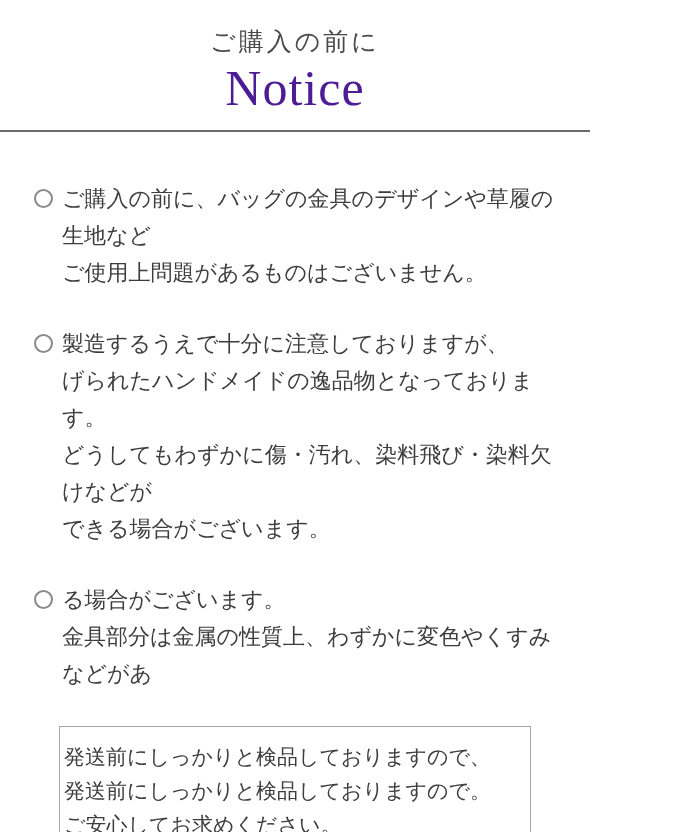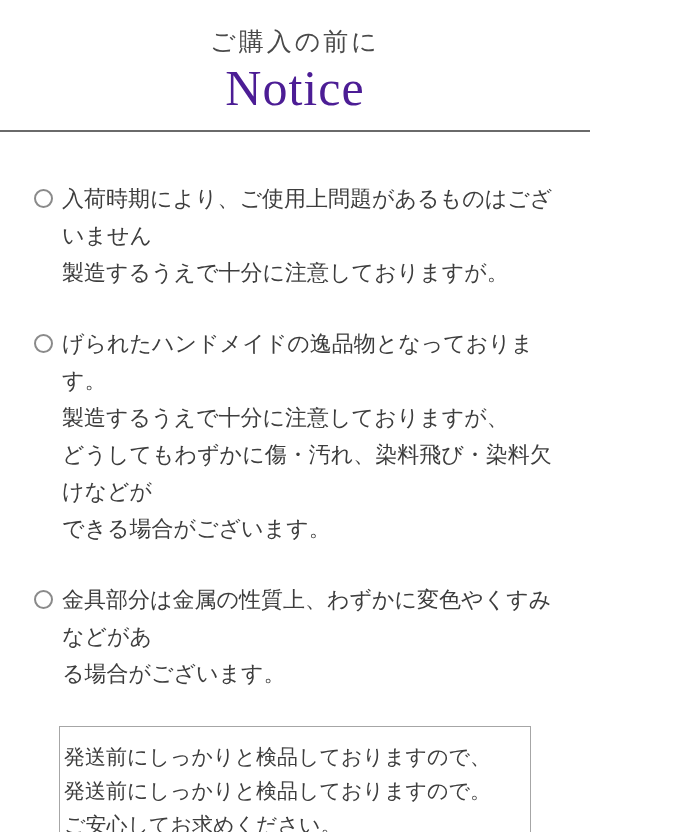--- a/index.html
+++ b/index.html
@@ -74,40 +74,40 @@
     <div class="title">Notice</div>
   </div>
 
   <div class="divider"></div>
 
   <div class="notices">
 
     <div class="notice-item">
       <span class="marker"></span>
       <div class="notice-lines">
-        <div>入荷時期により、ご使用上問題があるものはございません</div>
-        <div>製造するうえで十分に注意しておりますが。</div>
+        <div>ご購入の前に、バッグの金具のデザインや草履の生地など</div>
+        <div>ご使用上問題があるものはございません。</div>
       </div>
     </div>
 
     <div class="notice-item">
       <span class="marker"></span>
       <div class="notice-lines">
+        <div>製造するうえで十分に注意しておりますが、</div>
         <div>げられたハンドメイドの逸品物となっております。</div>
-        <div>製造するうえで十分に注意しておりますが、</div>
         <div>どうしてもわずかに傷・汚れ、染料飛び・染料欠けなどが</div>
         <div>できる場合がございます。</div>
       </div>
     </div>
 
     <div class="notice-item">
       <span class="marker"></span>
       <div class="notice-lines">
+        <div>る場合がございます。</div>
         <div>金具部分は金属の性質上、わずかに変色やくすみなどがあ</div>
-        <div>る場合がございます。</div>
       </div>
     </div>
 
   </div>
 
   <div class="assurance-box">
     <div>発送前にしっかりと検品しておりますので、</div>
     <div>発送前にしっかりと検品しておりますので。</div>
     <div>ご安心してお求めください。</div>
   </div>

